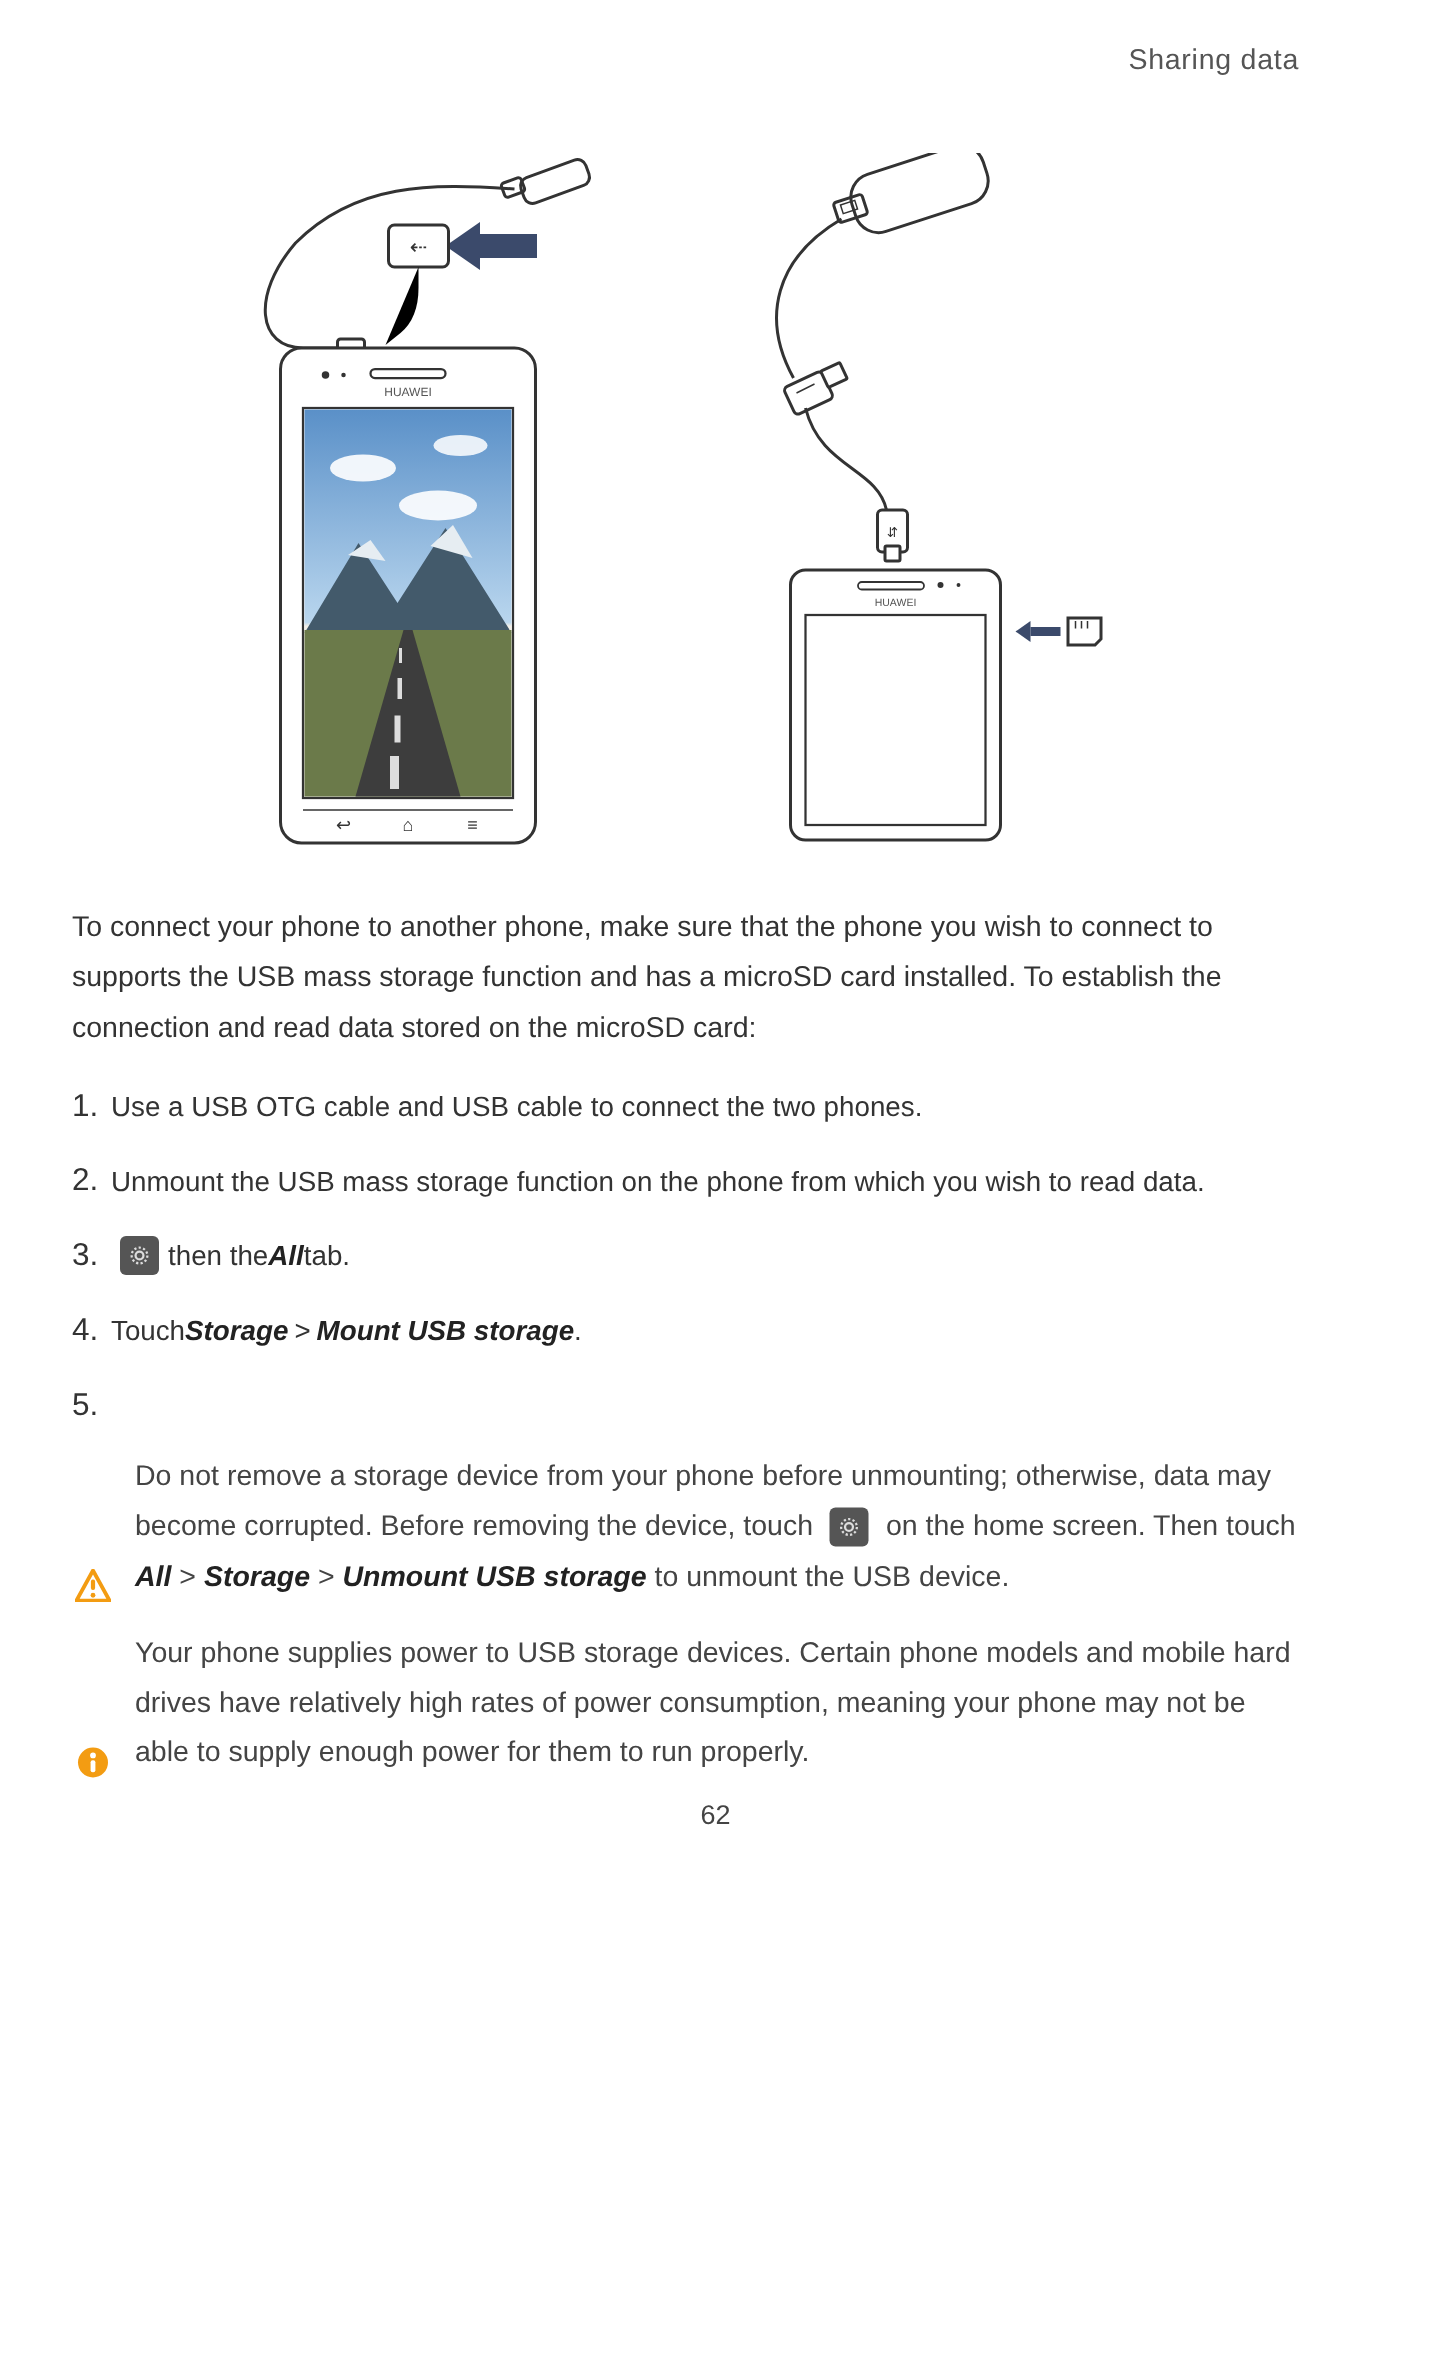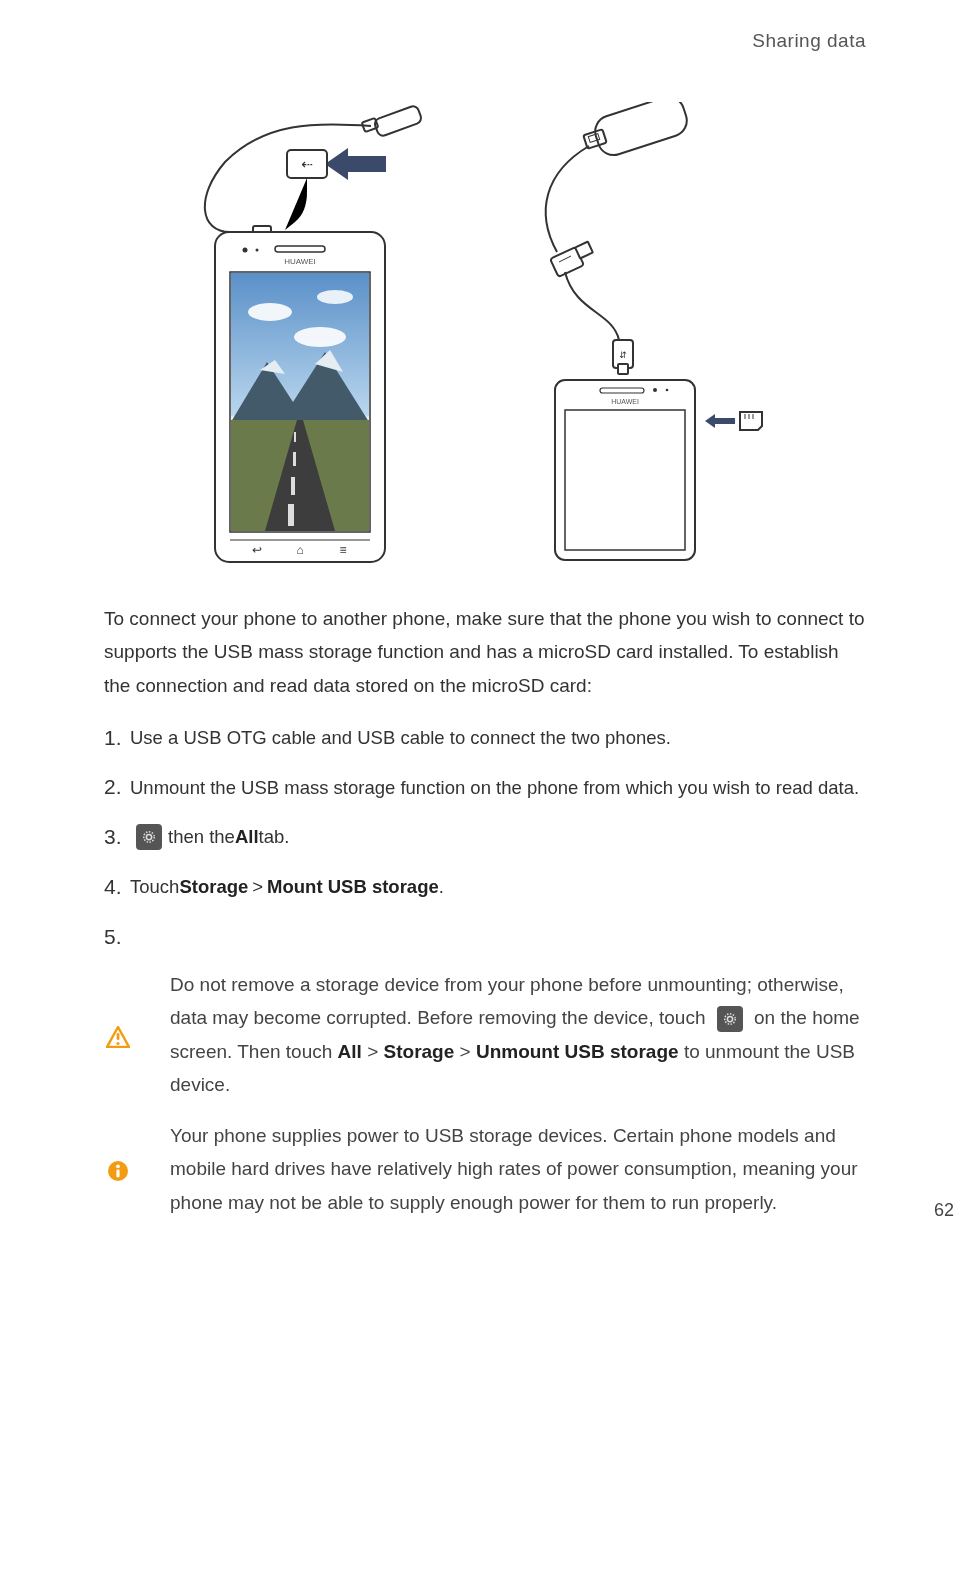--- a/index.html
+++ b/index.html
@@ -8,21 +8,21 @@
     width: 954px;
     background: #fff;
     font-family: "Segoe UI", Arial, sans-serif;
     color: #333;
   }
   .page {
     width: 954px;
     height: 1261px;
     position: relative;
     box-sizing: border-box;
-    padding: 30px 88px 0 104px;
+    padding: 30px 88px 0 48px;
   }
   .header {
     text-align: right;
     font-size: 19px;
     color: #555;
     letter-spacing: 0.5px;
     margin-bottom: 50px;
   }
   .illus {
     display: flex;
@@ -53,60 +53,59 @@
   }
   ol.steps li .num {
     font-size: 21px;
     color: #333;
     margin-right: 4px;
     min-width: 22px;
   }
   ol.steps li .li-body {
     display: inline;
   }
-  .bold { font-weight: 700; color: #222; }
+  .bold { font-weight: 700; color: #222; font-style: italic; }
   .gt { margin: 0 4px; }
   .icon-settings {
     display: inline-flex;
     align-items: center;
     justify-content: center;
     width: 26px;
     height: 26px;
     background: #555;
     border-radius: 4px;
     vertical-align: middle;
     margin: 0 6px;
   }
   .icon-settings svg { display: block; }
   .note {
     display: flex;
-    align-items: center;
+    align-items: flex-end;
     font-size: 19px;
     line-height: 1.75;
     color: #444;
     margin: 12px 0 18px 0;
-    gap: 24px;
   }
   .note .note-icon {
     flex: 0 0 auto;
     width: 28px;
     display: flex;
     justify-content: center;
     margin-right: 14px;
     margin-top: 4px;
   }
   .note .note-body {
     flex: 1 1 auto;
   }
   .pagenum {
     position: absolute;
     bottom: 40px;
     left: 0;
     width: 100%;
-    text-align: right;
+    text-align: center;
     font-size: 18px;
     color: #444;
   }
 </style>
 </head>
 <body>
 
 <div class="page">
 
   <div class="header">

